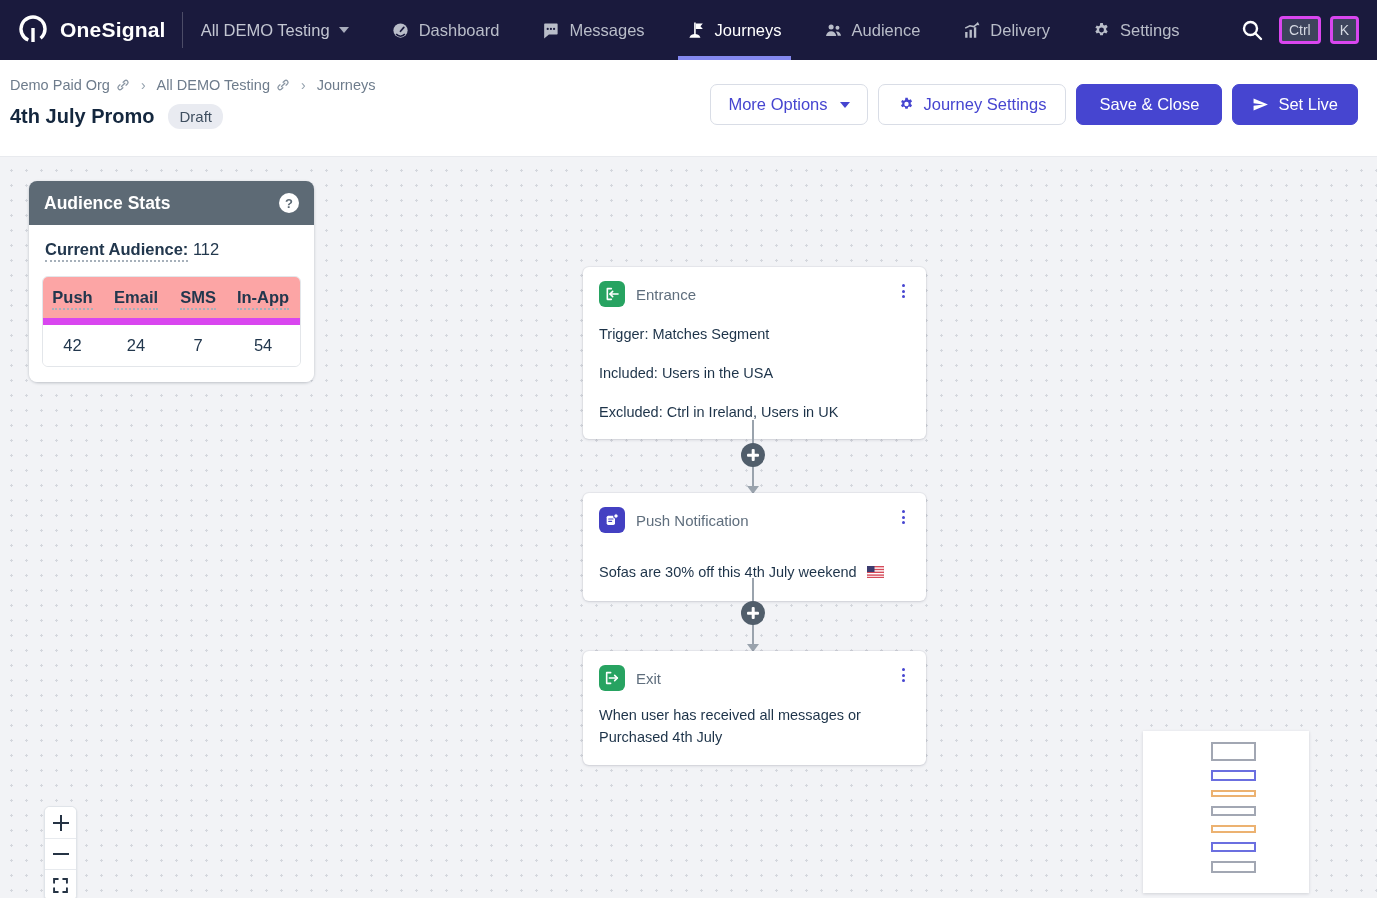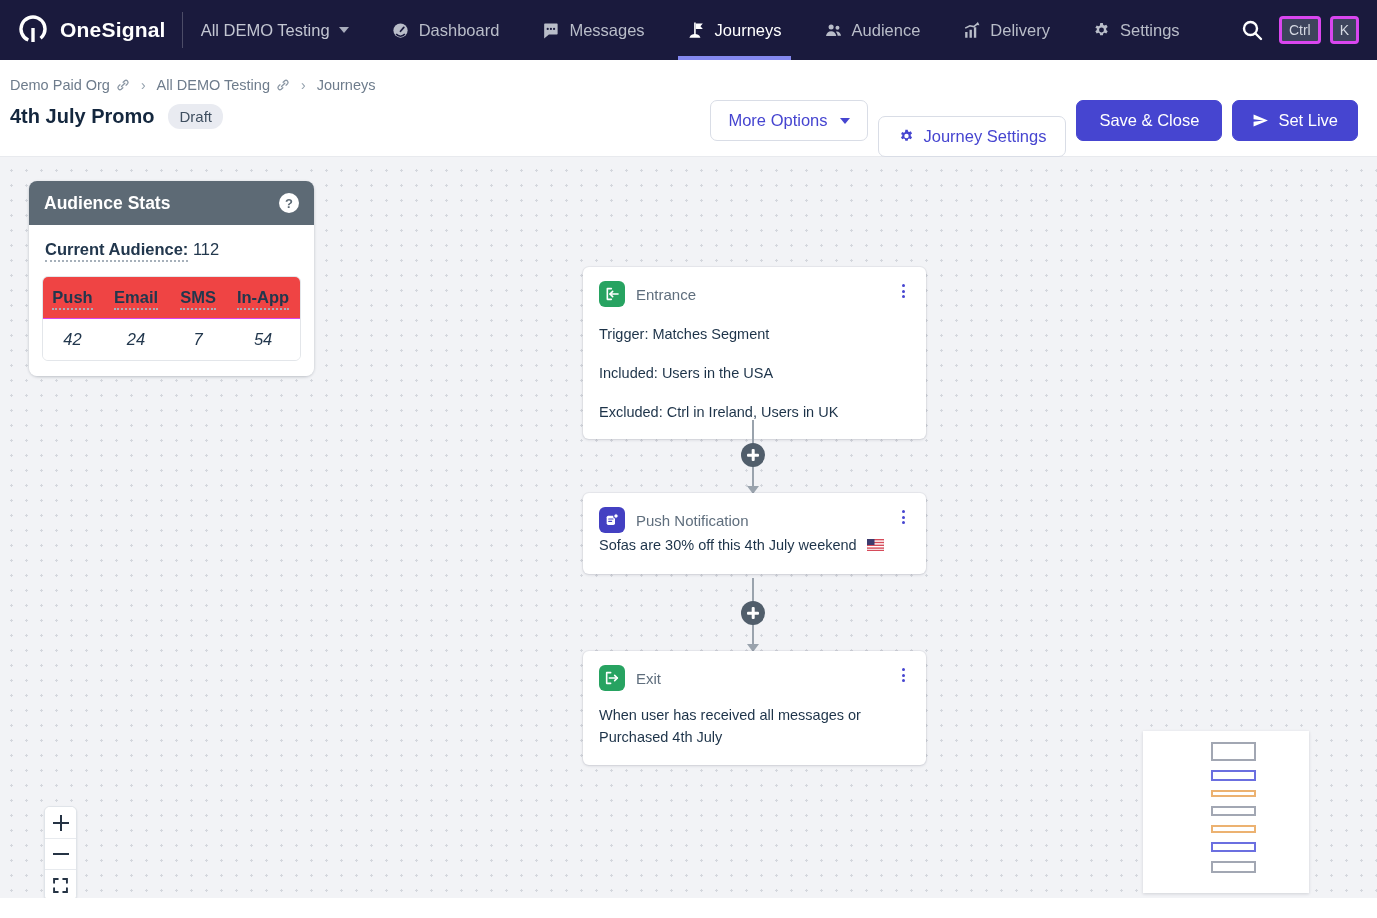--- a/index.html
+++ b/index.html
@@ -58,25 +58,25 @@
   .stats-header{height:44px;background:#5d6a75;border-radius:8px 8px 0 0;display:flex;
                 align-items:center;justify-content:space-between;padding:0 15px;}
   .stats-title{color:#fff;font-size:17.5px;font-weight:600;}
   .help-circle{width:20px;height:20px;border-radius:50%;background:#fff;color:#5d6a75;
                font-size:13px;font-weight:700;display:flex;align-items:center;justify-content:center;cursor:pointer;}
   .stats-body{background:#fff;border-radius:0 0 8px 8px;padding:13px 13px 15px;}
   .current-row{font-size:16.5px;color:#22374d;padding:2px 3px 4px;}
   .dotted-u{border-bottom:2px dotted #a6b0ba;padding-bottom:2px;}
   .current-label{font-weight:700;}
   .stats-table{margin-top:13px;border:1px solid #e3e6ea;border-radius:6px;overflow:hidden;}
-  .stats-thead{display:grid;grid-template-columns:1fr 1.15fr .95fr 1.25fr;background:#ef4444;
-               border-bottom:1px solid #d946ef;}
+  .stats-thead{display:grid;grid-template-columns:1fr 1.15fr .95fr 1.25fr;background:#fca5a5;
+               border-bottom:7px solid #d946ef;}
   .stats-th{text-align:center;font-weight:700;font-size:16.5px;color:#22374d;padding:11px 2px;}
   .stats-vals{display:grid;grid-template-columns:1fr 1.15fr .95fr 1.25fr;background:#fff;}
-  .stats-td{text-align:center;font-size:16.5px;color:#22374d;padding:11px 2px;font-style:italic;}
+  .stats-td{text-align:center;font-size:16.5px;color:#22374d;padding:11px 2px;}
 
   
   .node{position:absolute;left:583px;width:343px;background:#fff;border-radius:6px;
         box-shadow:0 1px 3px rgba(25,35,55,.14),0 0 0 1px rgba(25,35,55,.04);
         padding:14px 16px 16px;cursor:pointer;}
   .node-head{display:flex;align-items:center;}
   .node-icon{width:26px;height:26px;border-radius:6px;display:flex;align-items:center;
              justify-content:center;flex:0 0 auto;}
   .node-icon.green{background:#27a361;}
   .node-icon.indigo{background:#4340c2;}
@@ -245,21 +245,21 @@
     <div class="title-row">
       <span class="page-title">4th July Promo</span>
       <span class="status-badge">Draft</span>
     </div>
 
     <div class="header-actions">
       <button class="btn btn-outline" style="padding:0 17px;">
         <span>More Options</span>
         <span class="caret-indigo"></span>
       </button>
-      <button class="btn btn-outline" style="padding:0 19px;margin-top:32px;">
+      <button class="btn btn-outline" style="padding:0 19px;">
         <svg width="17" height="17" viewBox="0 0 24 24" style="margin-right:9px;">
           <path fill="#4645d0" fill-rule="evenodd" d="M10.3 2.5h3.4l.5 2.4c.6.2 1.1.5 1.6.8l2.3-1 1.7 3-1.9 1.6c.1.3.1.6.1 1s0 .7-.1 1l1.9 1.6-1.7 3-2.3-1c-.5.3-1 .6-1.6.8l-.5 2.4h-3.4l-.5-2.4a7 7 0 0 1-1.6-.8l-2.3 1-1.7-3 1.9-1.6c-.1-.3-.1-.6-.1-1s0-.7.1-1L4.2 8.7l1.7-3 2.3 1c.5-.3 1-.6 1.6-.8l.5-2.4zM12 8.2a3.1 3.1 0 1 0 0 6.2 3.1 3.1 0 0 0 0-6.2z"></path>
         </svg>
         <span>Journey Settings</span>
       </button>
       <button class="btn btn-solid" style="padding:16px 22px;">
         <span>Save &amp; Close</span>
       </button>
       <button class="btn btn-solid" style="padding:0 19px;">
         <svg width="17" height="17" viewBox="0 0 24 24" style="margin-right:9px;">
@@ -334,21 +334,21 @@
             <path d="M7 10.5h6.5M7 14h4.5" stroke="#4340c2" stroke-width="1.7" stroke-linecap="round"></path>
           </svg>
         </span>
         <span class="node-title">Push Notification</span>
         <span class="kebab">
             <i></i>
             <i></i>
             <i></i>
           </span>
       </div>
-      <div class="node-line" style="margin-top:2px;">
+      <div class="node-line" style="margin-top:29px;">
         <span>Sofas are 30% off this 4th July weekend</span>
         <span class="flag">
           <svg width="17" height="12" viewBox="0 0 17 12">
             <rect width="17" height="12" fill="#fff" stroke="#d0d4da" stroke-width=".5"></rect>
             <g fill="#d64b5a">
               <rect y="0" width="17" height="1.4"></rect>
                 <rect y="2.8" width="17" height="1.4"></rect>
               <rect y="5.6" width="17" height="1.4"></rect>
                 <rect y="8.4" width="17" height="1.4"></rect>
               <rect y="10.8" width="17" height="1.2"></rect>

